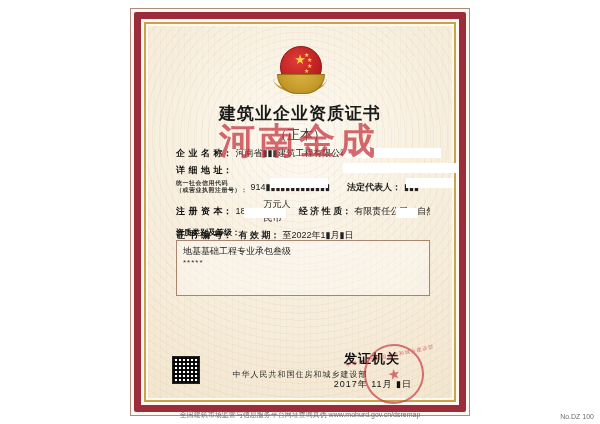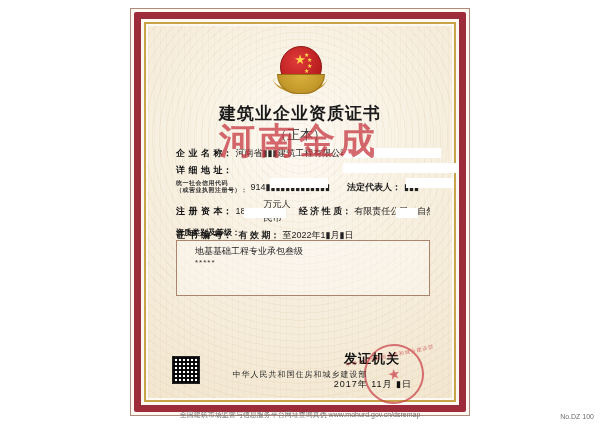--- a/index.html
+++ b/index.html
@@ -102,21 +102,21 @@
   .inline-lbl{font-weight:bold;margin-left:6px;white-space:nowrap;}
   .redact-lg{position:absolute;background:#fff;}
 
   
   .scope-lbl{
     position:absolute;left:28px;top:201px;font-size:8px;font-weight:bold;color:#111;
   }
   .scope-box{
     position:absolute;left:28px;right:22px;top:214px;height:56px;
     border:1px solid #a9856f;background:rgba(255,255,255,.35);
-    padding:4px 18px;box-sizing:border-box;font-size:9px;color:#1b1b1b;
+    padding:4px 6px;box-sizing:border-box;font-size:9px;color:#1b1b1b;
   }
   .scope-box .line2{font-size:8px;letter-spacing:1px;color:#333;}
 
   
   .watermark{
     position:absolute;left:88px;top:108px;
     font-family:"DejaVu Sans", sans-serif;
     font-size:36px;font-weight:bold;letter-spacing:4px;
     color:#c4303a;opacity:.72;
     text-shadow:0 0 1px rgba(255,255,255,.6);

